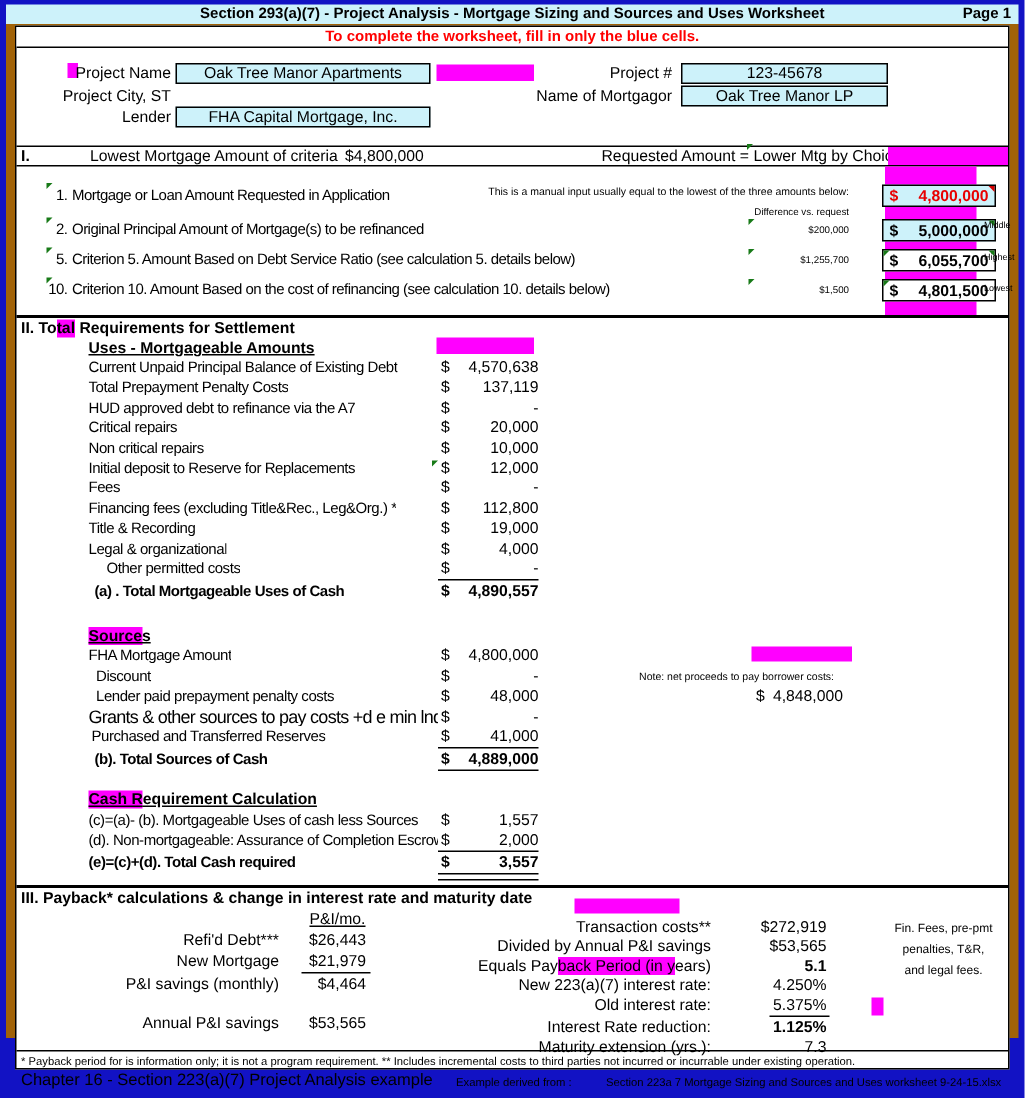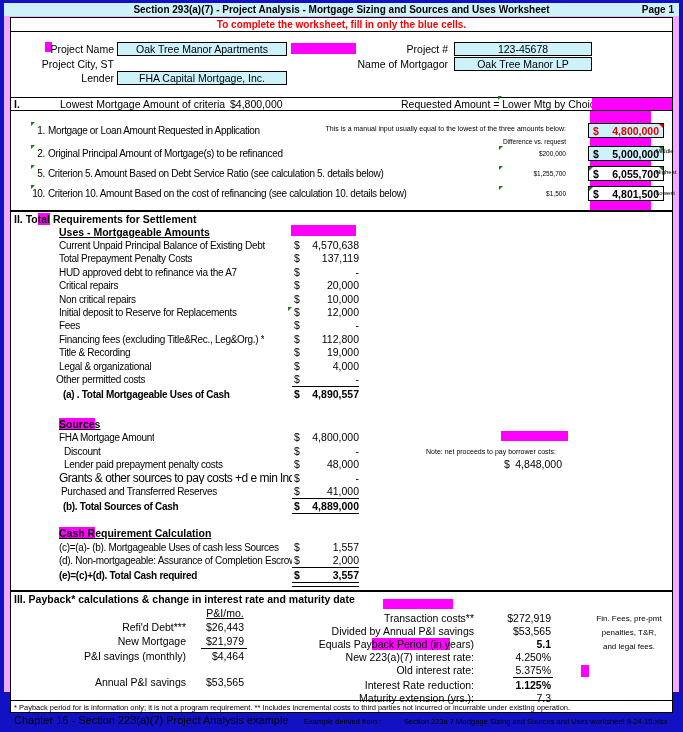--- a/index.html
+++ b/index.html
@@ -1,19 +1,19 @@
 <!DOCTYPE html>
 <html><head>
 <meta charset="utf-8">
 <style>
   html,body{margin:0;padding:0}
   #frame{position:relative;width:683px;height:732px;background:#1212c4;font-family:"Liberation Sans",sans-serif;color:#000;overflow:hidden}
   #titlebar{position:absolute;left:4px;top:3px;width:675px;height:13px;background:#cdf2fa;font-size:10px;font-weight:bold;text-align:center;line-height:13px}
   #pagelabel{position:absolute;right:5px;top:0;font-weight:bold}
-  #panel{position:absolute;left:4px;top:16px;width:675px;height:676px;background:#f0abfc}
+  #panel{position:absolute;left:4px;top:16px;width:675px;height:676px;background:#a16207}
   #sheet{position:absolute;left:6px;top:1px;width:661px;height:694px;background:#fff;border:1px solid #000}
   .t{position:absolute;white-space:nowrap;font-size:10.5px;line-height:11px}
   .rt{text-align:right}
   .ctr{text-align:center}
   .it{}
   .b{font-weight:bold}
   .red{color:#e80000}
   .sm8{font-size:8px;line-height:9px}
   .sm75{font-size:7.5px;line-height:8px}
   .sm7{font-size:7px;line-height:8px}
@@ -177,21 +177,21 @@
       <div class="t s2l" style="left:48px;top:329px">Title &amp; Recording</div>
       <div class="money" style="top:329px">
           <span>$</span>
           <span>19,000</span>
         </div>
       <div class="t s2l" style="left:48px;top:343px">Legal &amp; organizational</div>
       <div class="money" style="top:343px">
           <span>$</span>
           <span>4,000</span>
         </div>
-      <div class="t s2l" style="left:45px;top:356px">Other permitted costs</div>
+      <div class="t s2l" style="left:60px;top:356px">Other permitted costs</div>
       <div class="money" style="top:356px">
           <span>$</span>
           <span>-</span>
         </div>
 
       <div class="line" style="left:281px;top:368px;width:67px"></div>
       <div class="t b s2l" style="left:52px;top:371px">(a) . Total Mortgageable Uses of Cash</div>
       <div class="money b" style="top:371px">
           <span>$</span>
           <span>4,890,557</span>

